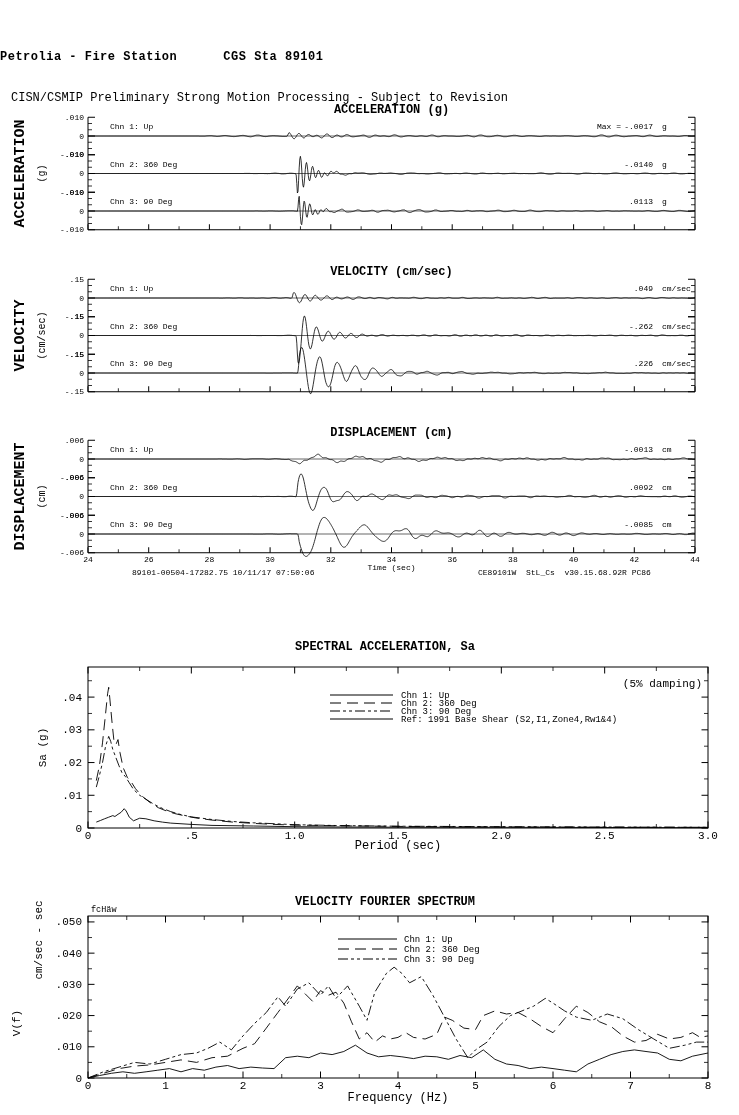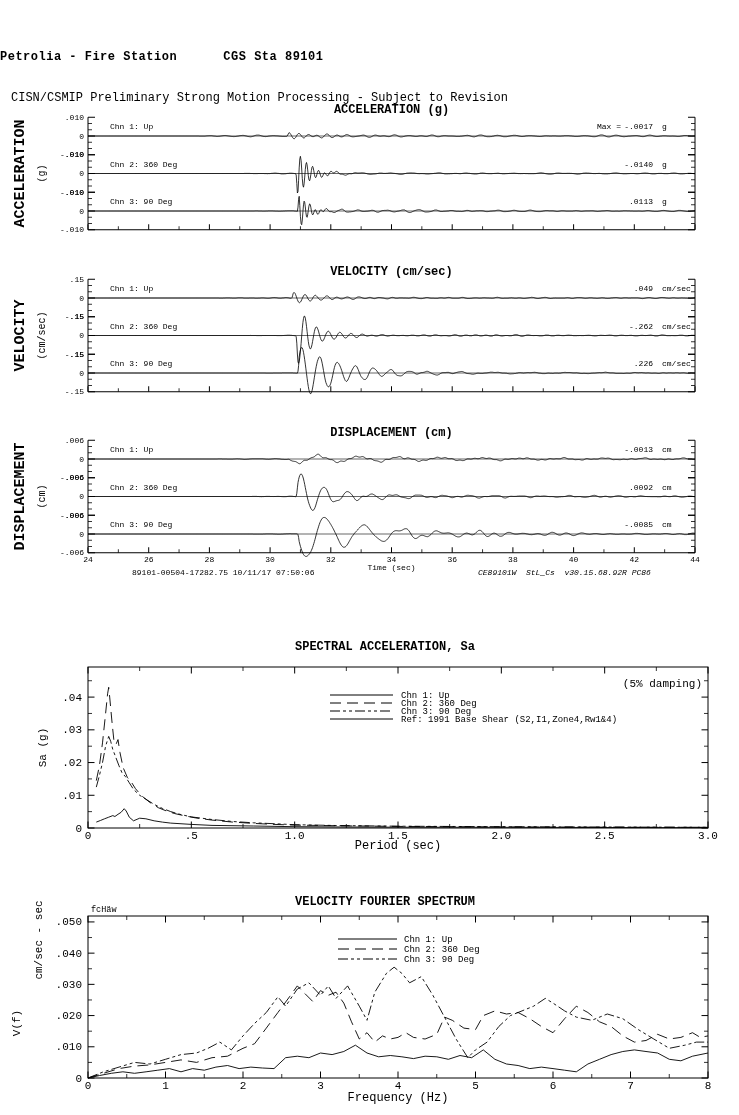--- a/index.html
+++ b/index.html
@@ -4,21 +4,21 @@
 <style>
   html,body{margin:0;padding:0;background:#fff;}
   .page{position:relative;width:739px;height:1115px;background:#fff;color:#000;
         font-family:"Liberation Mono","DejaVu Sans Mono",monospace;overflow:hidden;}
   .hdr{position:absolute;left:0;width:739px;text-align:left;white-space:pre;}
   #title{top:50px;font-size:12px;font-weight:700;letter-spacing:0.5px;}
   #sub1{top:81px;font-size:8px;}
   #sub2{top:91px;font-size:12px;padding-left:11px;}
   .ftr{position:absolute;top:568px;font-size:8px;white-space:pre;}
   #ftrL{left:101px;margin-left:31px;}
-  #ftrR{left:478px;font-style:italic;}
+  #ftrR{left:478px;}
   svg{position:absolute;left:0;top:0;}
   svg text{font-family:"Liberation Mono","DejaVu Sans Mono",monospace;fill:#000;}
 </style>
 </head>
 <body>
 
 <div class="page">
   <div class="hdr" id="title">Petrolia - Fire Station      CGS Sta 89101</div>
   <div class="hdr" id="sub2">CISN/CSMIP Preliminary Strong Motion Processing - Subject to Revision</div>
   <div class="ftr" id="ftrL">89101-00504-17282.75 10/11/17 07:50:06</div>

